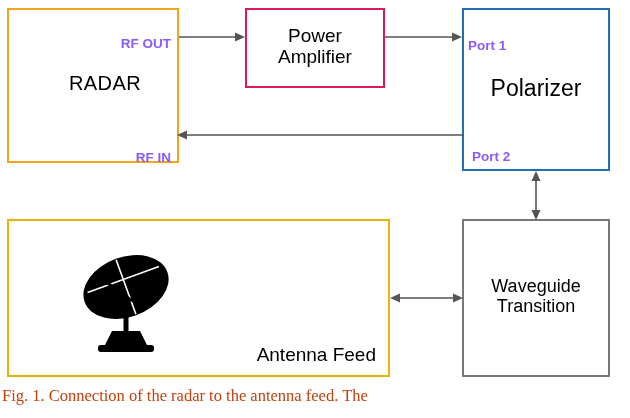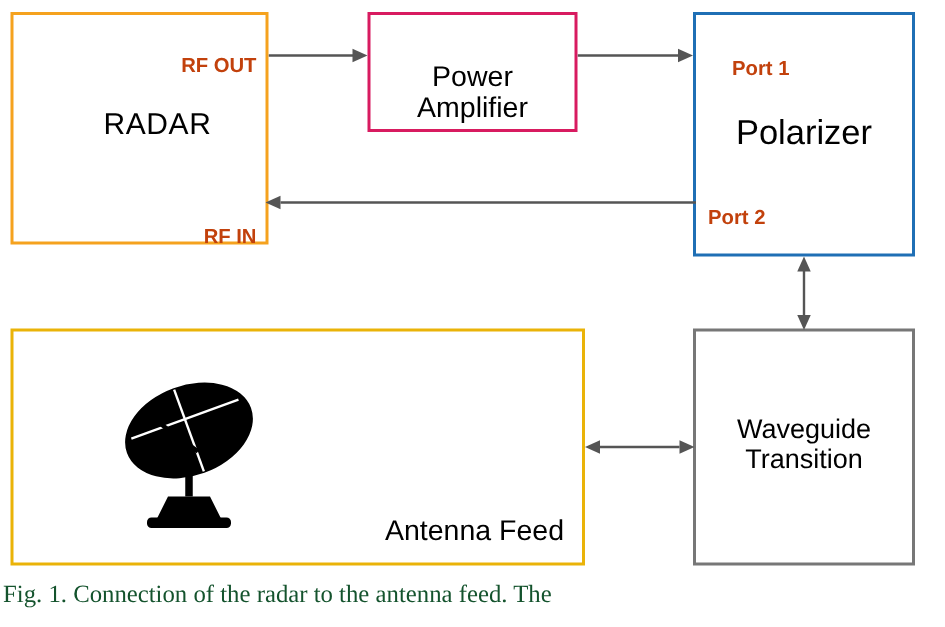--- a/index.html
+++ b/index.html
@@ -41,50 +41,49 @@
     left: 0; right: 0; top: 62px;
     font-size: 20px;
     font-weight: 400;
     letter-spacing: .4px;
     padding-left: 24px;
   }
   .port-label {
     position: absolute;
     font-size: 13.5px;
     font-weight: bold;
-    color: #c2410c;
+    color: #8b5cf6;
     white-space: nowrap;
   }
   #rf-out-label { right: 6px; top: 26px; }
   #rf-in-label  { right: 6px; top: 140px; margin-left: 40px; }
 
   
   #pa-box {
     left: 245px; top: 8px;
     width: 140px; height: 80px;
     border: 2px solid #D81B60;
   }
   #pa-label {
     left: 0; right: 0; top: 15px;
     font-size: 19px;
-    margin-top: 16px;
   }
 
   
   #polarizer-box {
     left: 462px; top: 8px;
     width: 148px; height: 163px;
     border: 2px solid #1F6FB5;
   }
   #polarizer-label {
     left: 0; right: 0; top: 66px;
     font-size: 23px;
   }
-  #port1-label { left: 24px; top: 28px; text-align: center; }
-  #port2-label { left: 8px; top: 127px; text-align: center; }
+  #port1-label { left: 4px; top: 28px; text-align: center; }
+  #port2-label { left: 8px; top: 139px; text-align: center; }
 
   
   #antenna-box {
     left: 7px; top: 219px;
     width: 383px; height: 158px;
     border: 2px solid #eab308;
   }
   #antenna-label {
     right: 12px; bottom: 10px;
     left: auto;
@@ -115,21 +114,21 @@
   .conn svg { display: block; }
 
   
   #caption {
     position: absolute;
     left: 2px;
     top: 386px;
     width: 626px;
     font-family: "Liberation Serif", serif;
     font-size: 16.5px;
-    color: #14532d;
+    color: #c2410c;
     white-space: nowrap;
   }
 </style>
 </head>
 <body>
 
 <div id="page">
 
   <div class="box" id="radar-box">
     <div class="title" id="radar-label">RADAR</div>

